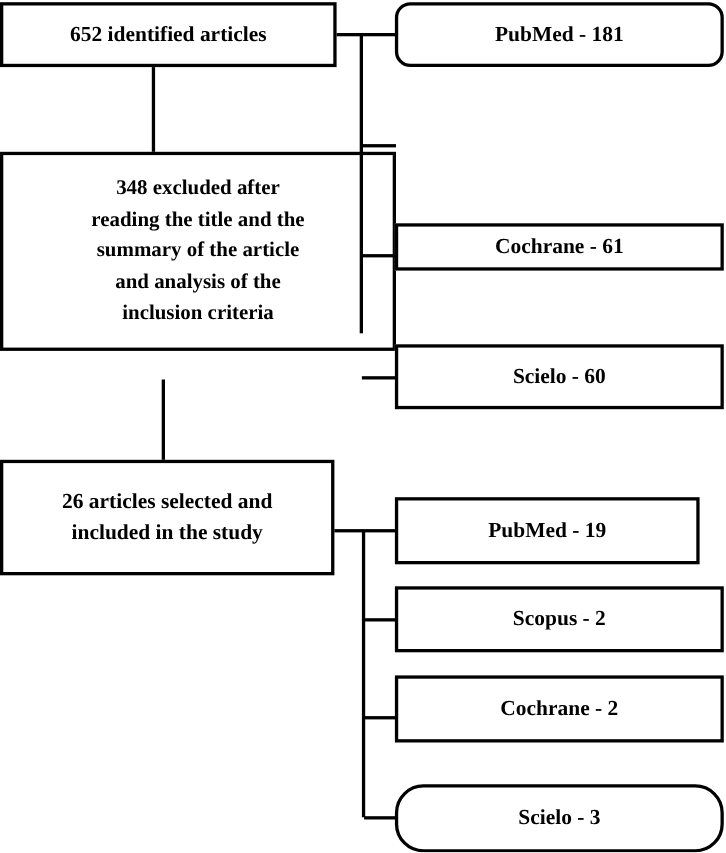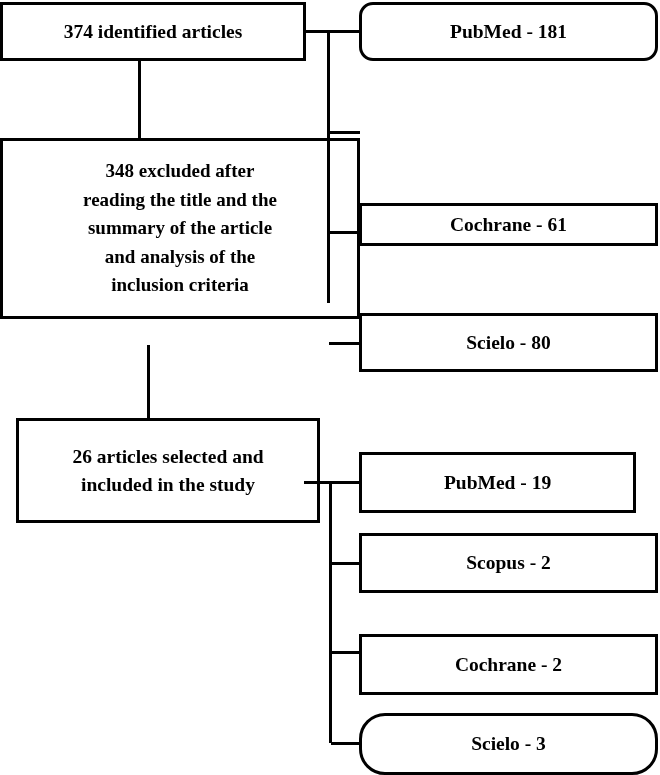--- a/index.html
+++ b/index.html
@@ -44,58 +44,58 @@
   }
   .conn.v { width: 3px; }
   .conn.h { height: 3px; }
 </style>
 </head>
 <body>
 
 <div id="canvas">
 
   <div class="node n-main" style="left:0px; top:2px; width:306px; height:59px;">
-    <span class="label">374 identified articles</span>
+    <span class="label">652 identified articles</span>
   </div>
 
   <div class="node n-exclude" style="left:0px; top:138px; width:360px; height:181px;">
     <span class="label">348 excluded after
 reading the title and the
 summary of the article
 and analysis of the
 inclusion criteria</span>
   </div>
 
-  <div class="node n-main" style="left:16px; top:418px; width:304px; height:105px;">
+  <div class="node n-main" style="left:0px; top:418px; width:304px; height:105px;">
     <span class="label">26 articles selected and
 included in the study</span>
   </div>
 
   <div class="node n-source" style="left:359px; top:2px; width:299px; height:59px;border-radius:14px;">
     <span class="label">PubMed - 181</span>
   </div>
 
 
   <div class="node n-source" style="left:359px; top:203px; width:299px; height:43px;">
     <span class="label">Cochrane - 61</span>
   </div>
 
   <div class="node n-source" style="left:359px; top:313px; width:299px; height:59px;">
-    <span class="label">Scielo - 80</span>
+    <span class="label">Scielo - 60</span>
   </div>
 
   <div class="node n-source" style="left:359px; top:452px; width:277px; height:61px;">
     <span class="label">PubMed - 19</span>
   </div>
 
   <div class="node n-source" style="left:359px; top:533px; width:299px; height:60px;">
     <span class="label">Scopus - 2</span>
   </div>
 
-  <div class="node n-source" style="left:359px; top:634px; width:299px; height:61px;">
+  <div class="node n-source" style="left:359px; top:614px; width:299px; height:61px;">
     <span class="label">Cochrane - 2</span>
   </div>
 
   <div class="node n-source" style="left:359px; top:713px; width:299px; height:62px;border-radius:26px;">
     <span class="label">Scielo - 3</span>
   </div>
 
   <div class="conn v" style="left:138px; top:61px; height:77px;"></div>
 
   <div class="conn v" style="left:147px; top:345px; height:73px;"></div>

